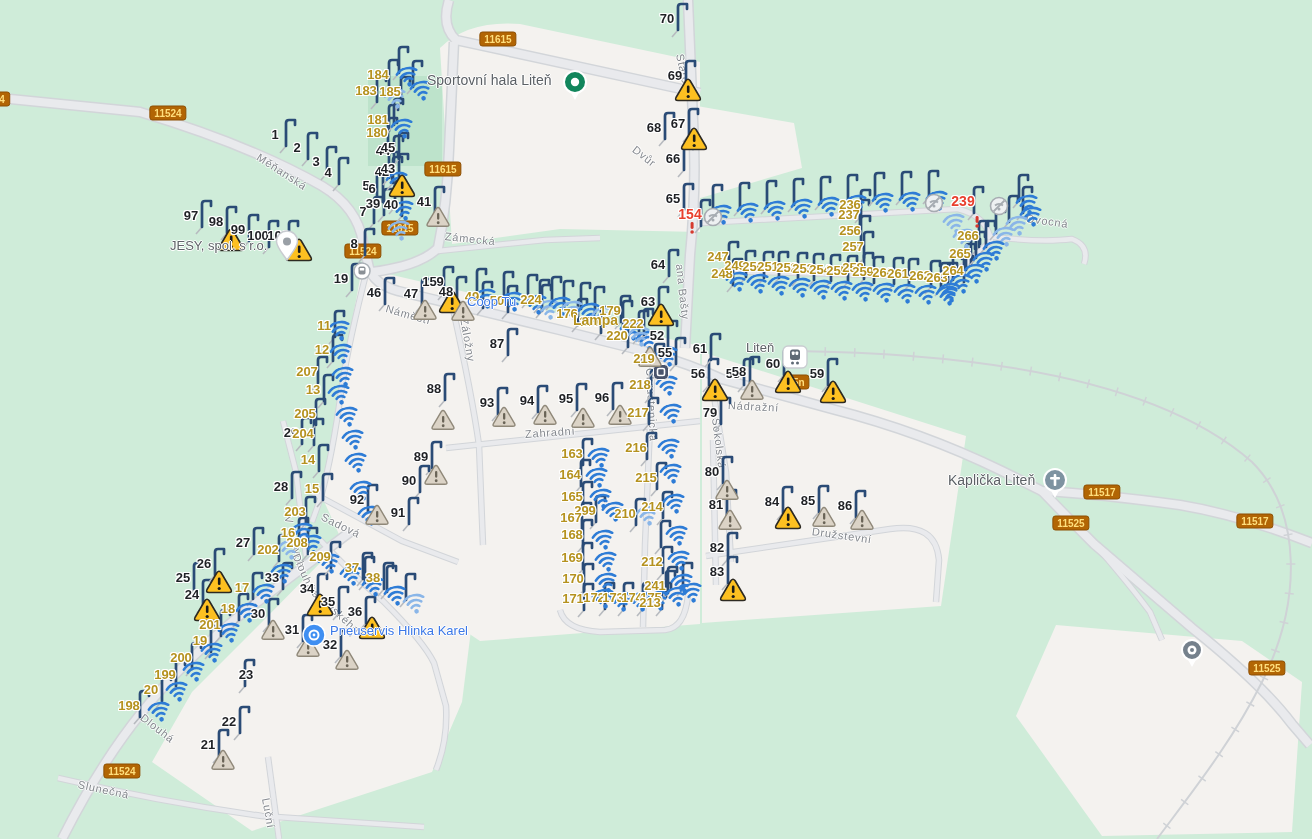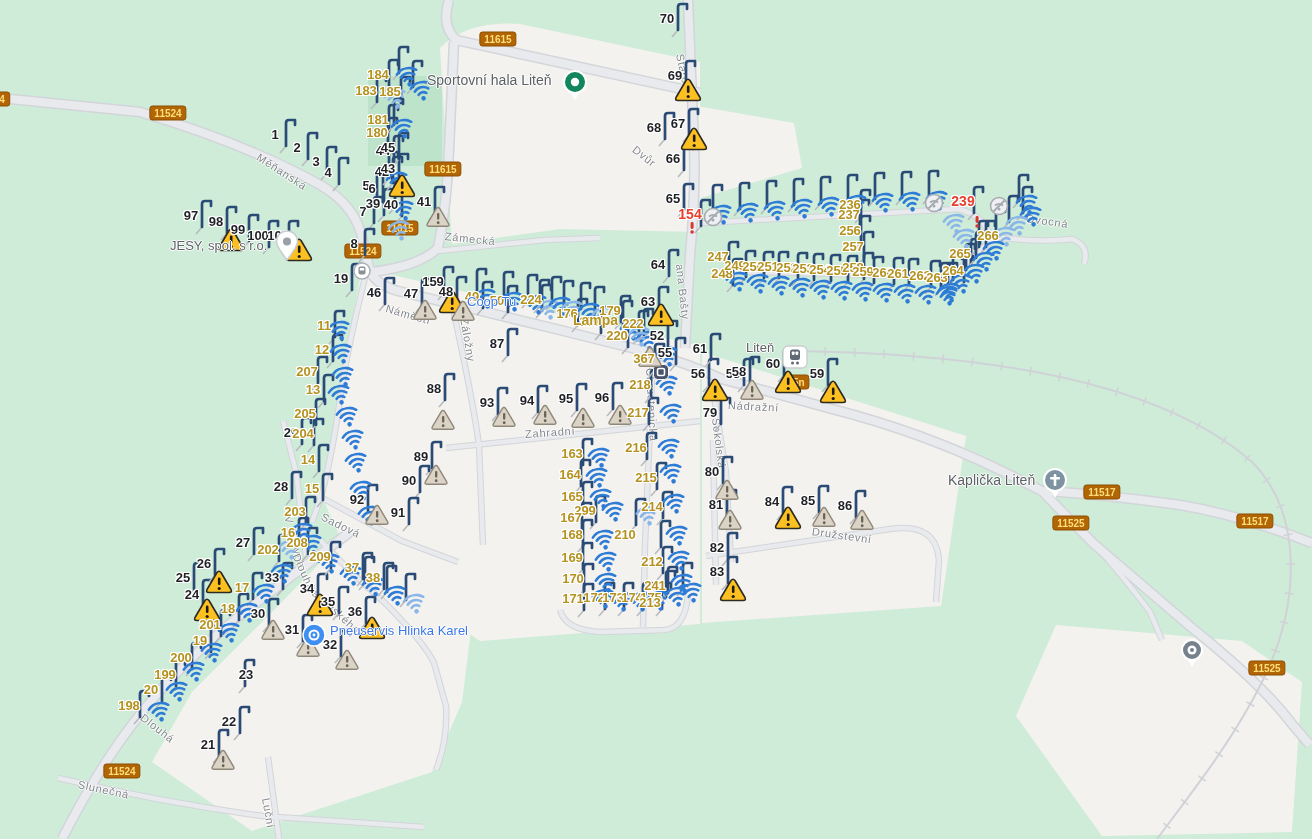--- a/index.html
+++ b/index.html
@@ -746,21 +746,21 @@
     <div class="num t" style="left: 297px; top: 542px;">208</div>
     <div class="icon pole" style="left: 334px; top: 558px;"><svg width="22" height="40" viewBox="0 0 22 40">
         <line x1="8" y1="30" x2="2" y2="37" stroke="#b7babf" stroke-width="1.6"></line>
         <path d="M8,30 L8,7 Q8,4 11,4 L17,4 L17,9" fill="none" stroke="#2a4b76" stroke-width="2.7" stroke-linecap="round" stroke-linejoin="round"></path>
       </svg></div>
     <div class="num t" style="left: 320px; top: 556px;">209</div>
     <div class="icon pole" style="left: 639px; top: 515px;"><svg width="22" height="40" viewBox="0 0 22 40">
         <line x1="8" y1="30" x2="2" y2="37" stroke="#b7babf" stroke-width="1.6"></line>
         <path d="M8,30 L8,7 Q8,4 11,4 L17,4 L17,9" fill="none" stroke="#2a4b76" stroke-width="2.7" stroke-linecap="round" stroke-linejoin="round"></path>
       </svg></div>
-    <div class="num t" style="left: 625px; top: 513px; margin-top: 21px;">210</div>
+    <div class="num t" style="left: 625px; top: 513px;">210</div>
     <div class="icon pole" style="left: 669px; top: 587px;"><svg width="22" height="40" viewBox="0 0 22 40">
         <line x1="8" y1="30" x2="2" y2="37" stroke="#b7babf" stroke-width="1.6"></line>
         <path d="M8,30 L8,7 Q8,4 11,4 L17,4 L17,9" fill="none" stroke="#2a4b76" stroke-width="2.7" stroke-linecap="round" stroke-linejoin="round"></path>
       </svg></div>
     <div class="num t" style="left: 655px; top: 585px;">241</div>
     <div class="icon pole" style="left: 666px; top: 563px;"><svg width="22" height="40" viewBox="0 0 22 40">
         <line x1="8" y1="30" x2="2" y2="37" stroke="#b7babf" stroke-width="1.6"></line>
         <path d="M8,30 L8,7 Q8,4 11,4 L17,4 L17,9" fill="none" stroke="#2a4b76" stroke-width="2.7" stroke-linecap="round" stroke-linejoin="round"></path>
       </svg></div>
     <div class="num t" style="left: 652px; top: 561px;">212</div>
@@ -791,21 +791,21 @@
     <div class="num t" style="left: 638px; top: 412px;">217</div>
     <div class="icon pole" style="left: 654px; top: 386px;"><svg width="22" height="40" viewBox="0 0 22 40">
         <line x1="8" y1="30" x2="2" y2="37" stroke="#b7babf" stroke-width="1.6"></line>
         <path d="M8,30 L8,7 Q8,4 11,4 L17,4 L17,9" fill="none" stroke="#2a4b76" stroke-width="2.7" stroke-linecap="round" stroke-linejoin="round"></path>
       </svg></div>
     <div class="num t" style="left: 640px; top: 384px;">218</div>
     <div class="icon pole" style="left: 658px; top: 360px;"><svg width="22" height="40" viewBox="0 0 22 40">
         <line x1="8" y1="30" x2="2" y2="37" stroke="#b7babf" stroke-width="1.6"></line>
         <path d="M8,30 L8,7 Q8,4 11,4 L17,4 L17,9" fill="none" stroke="#2a4b76" stroke-width="2.7" stroke-linecap="round" stroke-linejoin="round"></path>
       </svg></div>
-    <div class="num t" style="left: 644px; top: 358px;">367</div>
+    <div class="num t" style="left: 644px; top: 358px;">219</div>
     <div class="icon pole" style="left: 631px; top: 337px;"><svg width="22" height="40" viewBox="0 0 22 40">
         <line x1="8" y1="30" x2="2" y2="37" stroke="#b7babf" stroke-width="1.6"></line>
         <path d="M8,30 L8,7 Q8,4 11,4 L17,4 L17,9" fill="none" stroke="#2a4b76" stroke-width="2.7" stroke-linecap="round" stroke-linejoin="round"></path>
       </svg></div>
     <div class="num t" style="left: 617px; top: 335px;">220</div>
     <div class="icon pole" style="left: 647px; top: 325px;"><svg width="22" height="40" viewBox="0 0 22 40">
         <line x1="8" y1="30" x2="2" y2="37" stroke="#b7babf" stroke-width="1.6"></line>
         <path d="M8,30 L8,7 Q8,4 11,4 L17,4 L17,9" fill="none" stroke="#2a4b76" stroke-width="2.7" stroke-linecap="round" stroke-linejoin="round"></path>
       </svg></div>
     <div class="num t" style="left: 633px; top: 323px;">222</div>
@@ -916,21 +916,21 @@
     <div class="num t" style="left: 953px; top: 270px;">264</div>
     <div class="icon pole" style="left: 974px; top: 255px;"><svg width="22" height="40" viewBox="0 0 22 40">
         <line x1="8" y1="30" x2="2" y2="37" stroke="#b7babf" stroke-width="1.6"></line>
         <path d="M8,30 L8,7 Q8,4 11,4 L17,4 L17,9" fill="none" stroke="#2a4b76" stroke-width="2.7" stroke-linecap="round" stroke-linejoin="round"></path>
       </svg></div>
     <div class="num t" style="left: 960px; top: 253px;">265</div>
     <div class="icon pole" style="left: 982px; top: 237px;"><svg width="22" height="40" viewBox="0 0 22 40">
         <line x1="8" y1="30" x2="2" y2="37" stroke="#b7babf" stroke-width="1.6"></line>
         <path d="M8,30 L8,7 Q8,4 11,4 L17,4 L17,9" fill="none" stroke="#2a4b76" stroke-width="2.7" stroke-linecap="round" stroke-linejoin="round"></path>
       </svg></div>
-    <div class="num t" style="left: 968px; top: 235px; margin-left: 20px;">266</div>
+    <div class="num t" style="left: 968px; top: 235px;">266</div>
     <div class="icon pole" style="left: 704px; top: 216px;"><svg width="22" height="40" viewBox="0 0 22 40">
         <line x1="8" y1="30" x2="2" y2="37" stroke="#b7babf" stroke-width="1.6"></line>
         <path d="M8,30 L8,7 Q8,4 11,4 L17,4 L17,9" fill="none" stroke="#2a4b76" stroke-width="2.7" stroke-linecap="round" stroke-linejoin="round"></path>
       </svg></div>
     <div class="num r" style="left: 690px; top: 214px;">154</div>
     <div class="icon pole" style="left: 977px; top: 203px;"><svg width="22" height="40" viewBox="0 0 22 40">
         <line x1="8" y1="30" x2="2" y2="37" stroke="#b7babf" stroke-width="1.6"></line>
         <path d="M8,30 L8,7 Q8,4 11,4 L17,4 L17,9" fill="none" stroke="#2a4b76" stroke-width="2.7" stroke-linecap="round" stroke-linejoin="round"></path>
       </svg></div>
     <div class="num r" style="left: 963px; top: 201px;">239</div>

